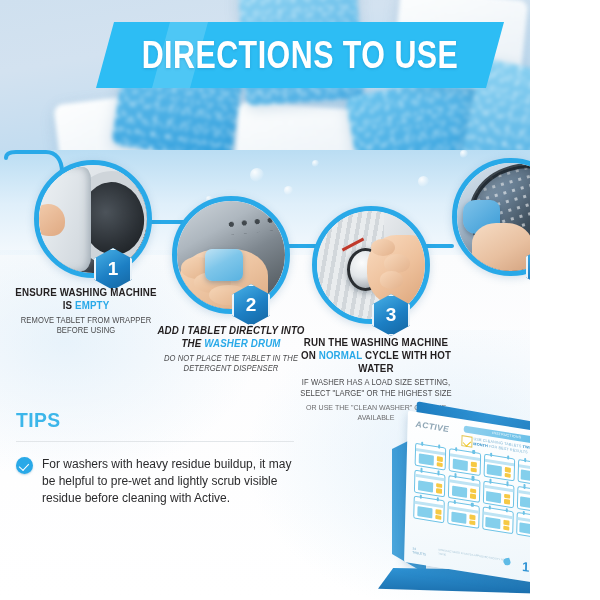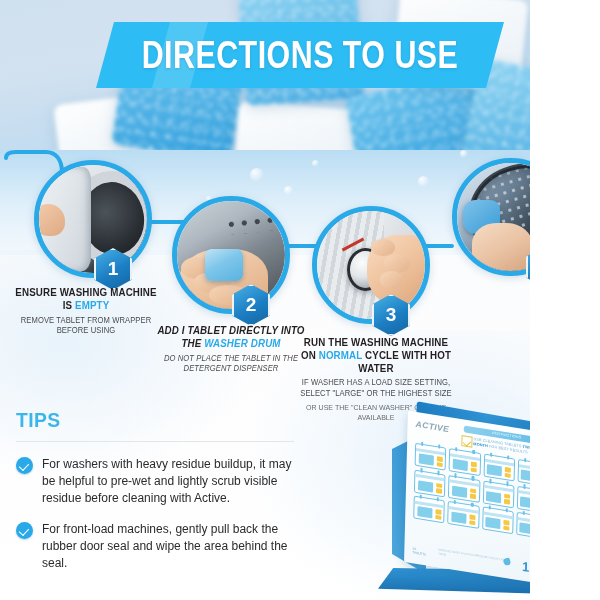--- a/index.html
+++ b/index.html
@@ -481,24 +481,20 @@
   </div>
 
   <div class="tips">
     <div class="tips-title">TIPS</div>
     <div class="tips-rule"></div>
 
     <div class="tip">
       <div class="tip-check"></div>
       <div class="tip-text">For washers with heavy residue buildup, it may be helpful to pre-wet and lightly scrub visible residue before cleaning with Active.</div>
     </div>
-    <div class="tip">
-      <div class="tip-check"></div>
-      <div class="tip-text">For front-load machines, gently pull back the rubber door seal and wipe the area behind the seal.</div>
-    </div>
   </div>
 
   <div class="box">
     <div class="box-back"></div>
     <div class="box-rightflap"></div>
     <div class="box-leftflap"></div>
     <div class="box-bottom"></div>
 
     <div class="box-front">
       <div class="bf-brand">ACTIVE</div>

